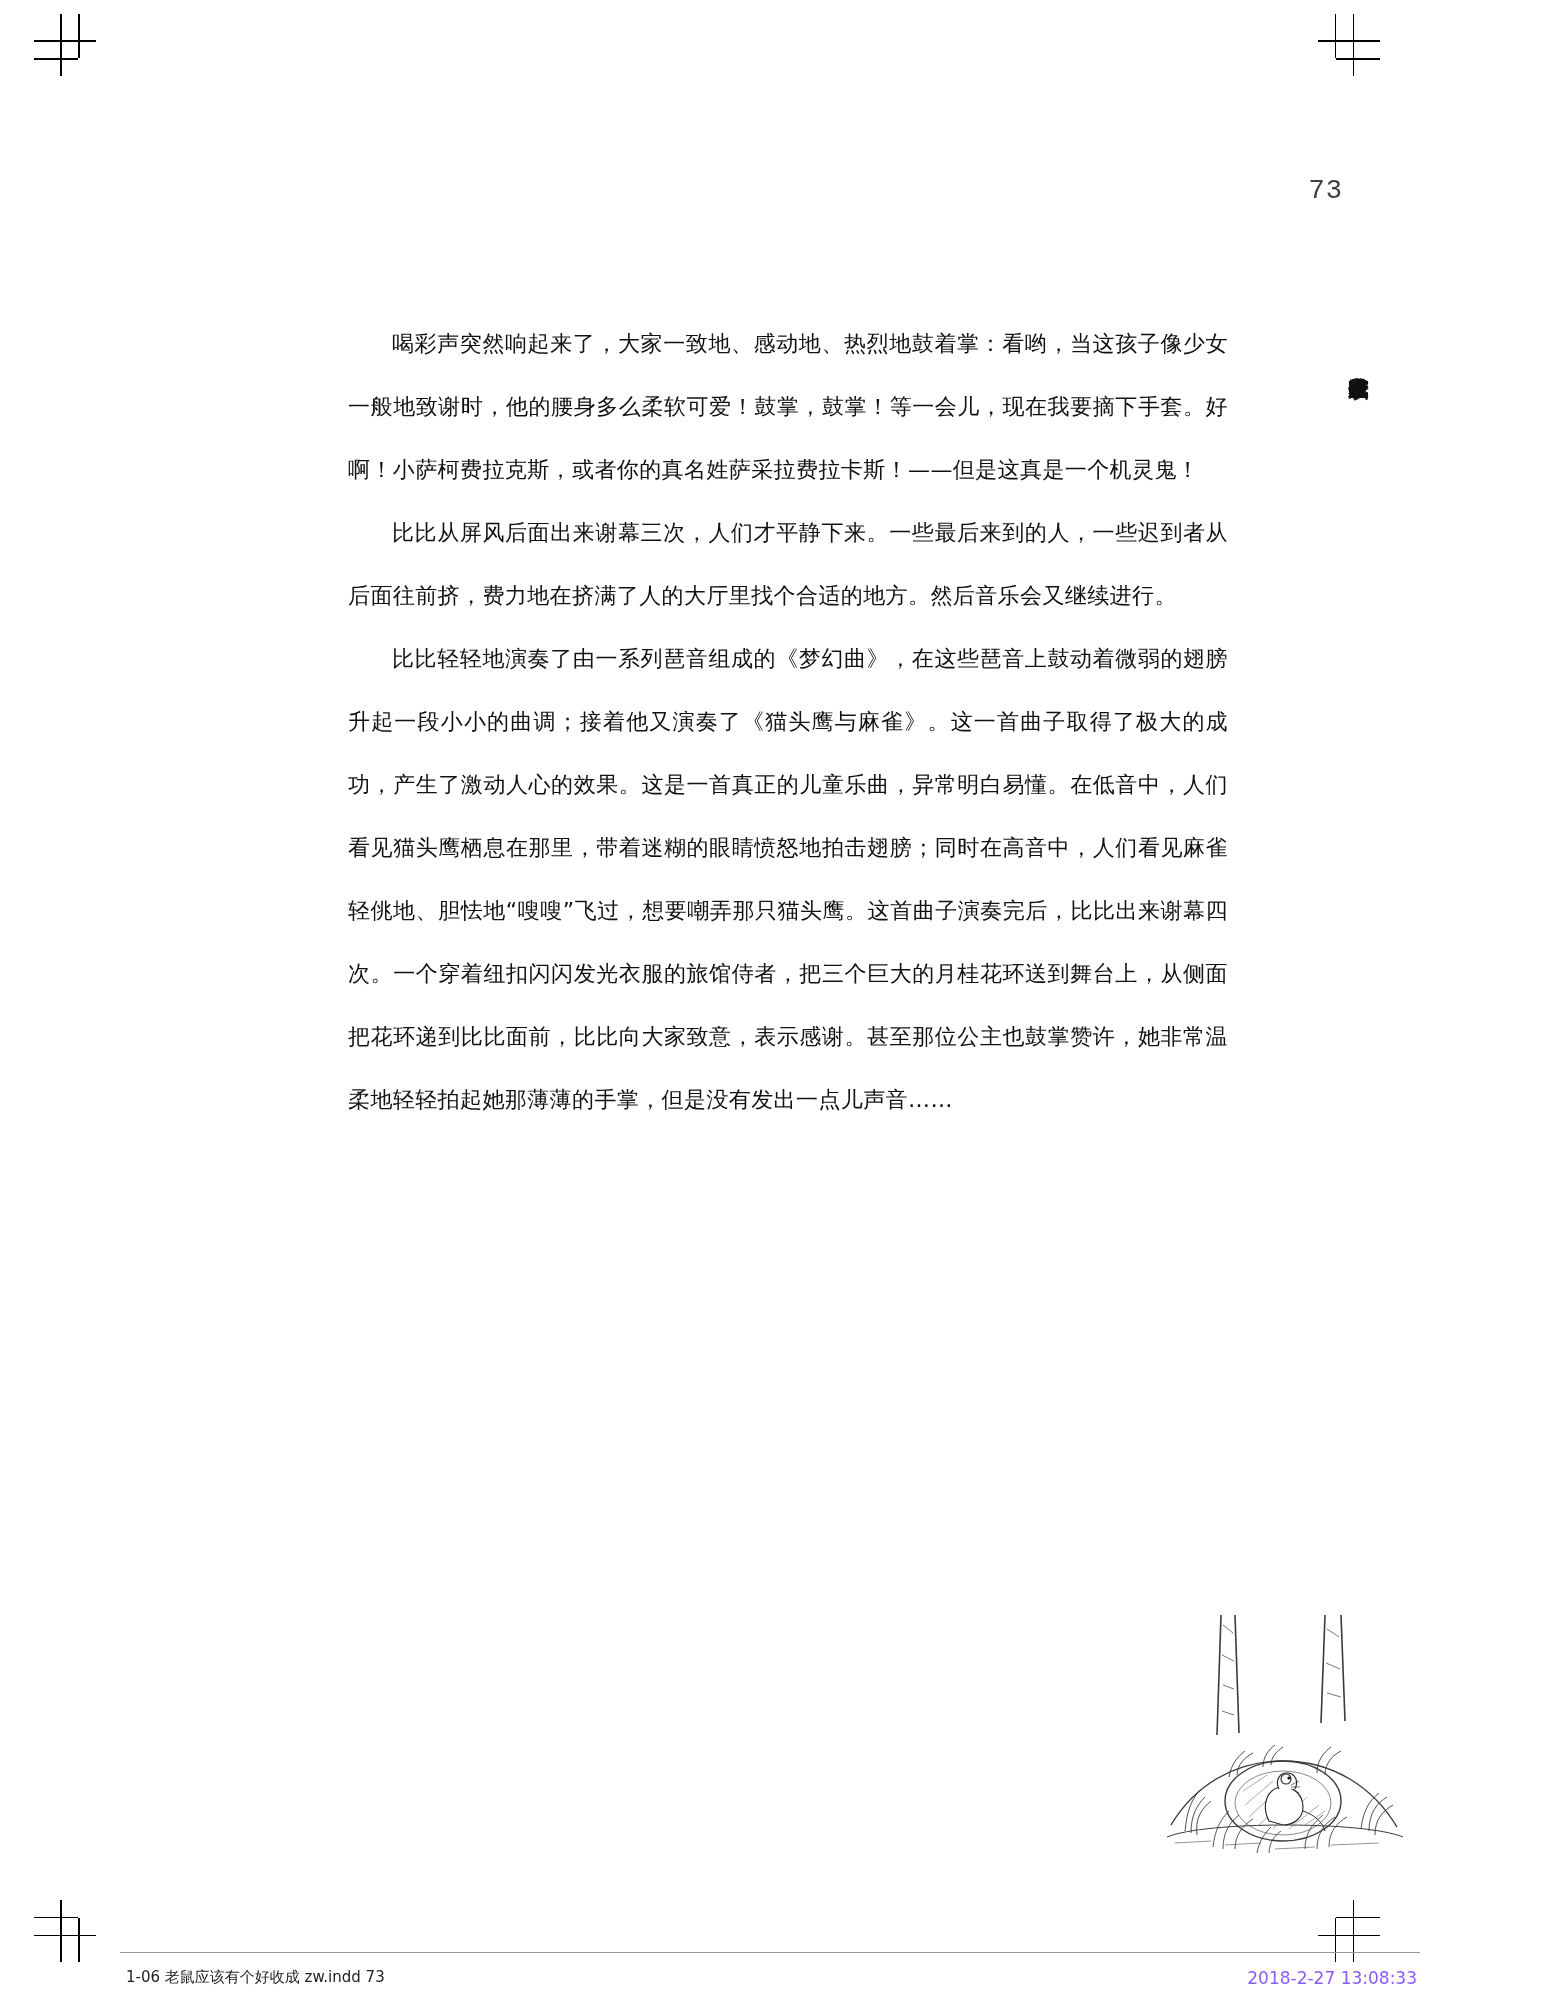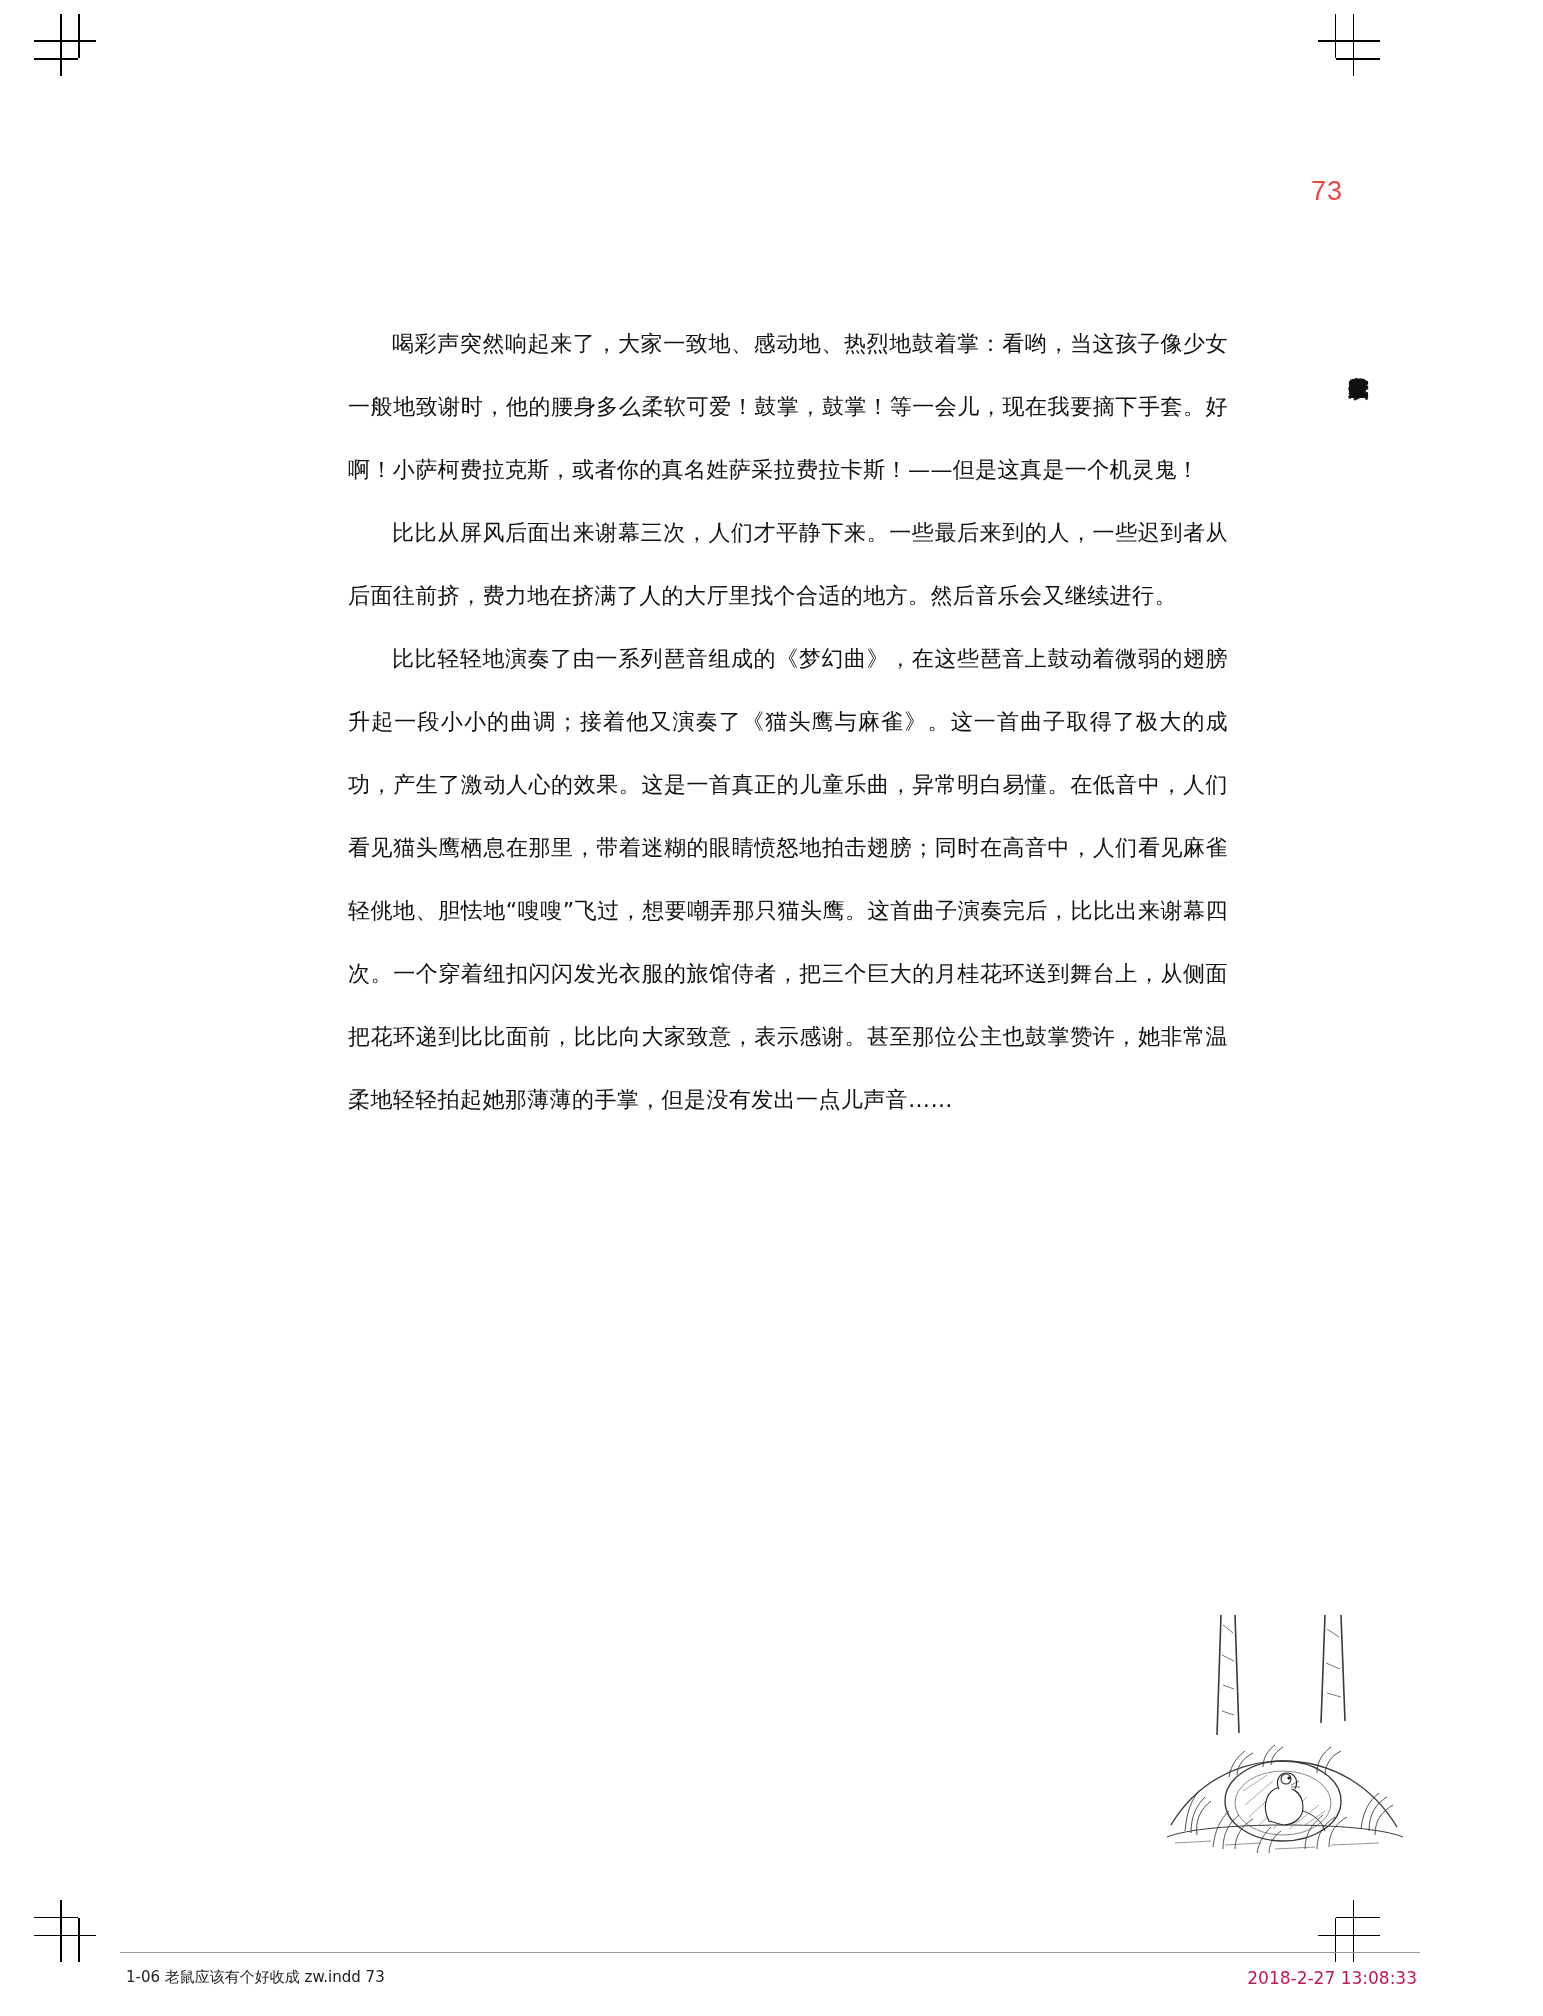--- a/index.html
+++ b/index.html
@@ -40,24 +40,24 @@
   .reg-br .l1 { position:absolute; right:0; bottom:26px; width:62px; height:1.5px; background:#000; }
   .reg-br .l2 { position:absolute; right:26px; bottom:0; width:1.5px; height:62px; background:#000; }
   .reg-br .l3 { position:absolute; right:0; bottom:44px; width:44px; height:1.5px; background:#000; }
   .reg-br .l4 { position:absolute; right:44px; bottom:0; width:1.5px; height:44px; background:#000; }
 
   
   .page-number {
     position: absolute;
     right: 200px;
     top: 176px;
-    font-family: Liberation Sans, sans-serif;
+    font-family: Liberation Mono, monospace;
     font-size: 27px;
     letter-spacing: 1px;
-    color: #ef4444;
+    color: #404040;
     margin-left: 33px;
   }
 
   
   .running-head {
     position: absolute;
     right: 170px;
     top: 262px;
     width: 30px;
     font-family: "DejaVu Sans", sans-serif;
@@ -117,21 +117,21 @@
     font-size: 15px;
     color: #222;
     white-space: nowrap;
   }
   .footer-right {
     position: absolute;
     right: 126px;
     top: 1968px;
     font-family: "DejaVu Sans", sans-serif;
     font-size: 17px;
-    color: #be185d;
+    color: #8b5cf6;
     white-space: nowrap;
   }
 </style>
 </head>
 <body>
 
 <div class="reg-tl">
   <div class="l1"></div>
     <div class="l2"></div>
     <div class="l3"></div>

